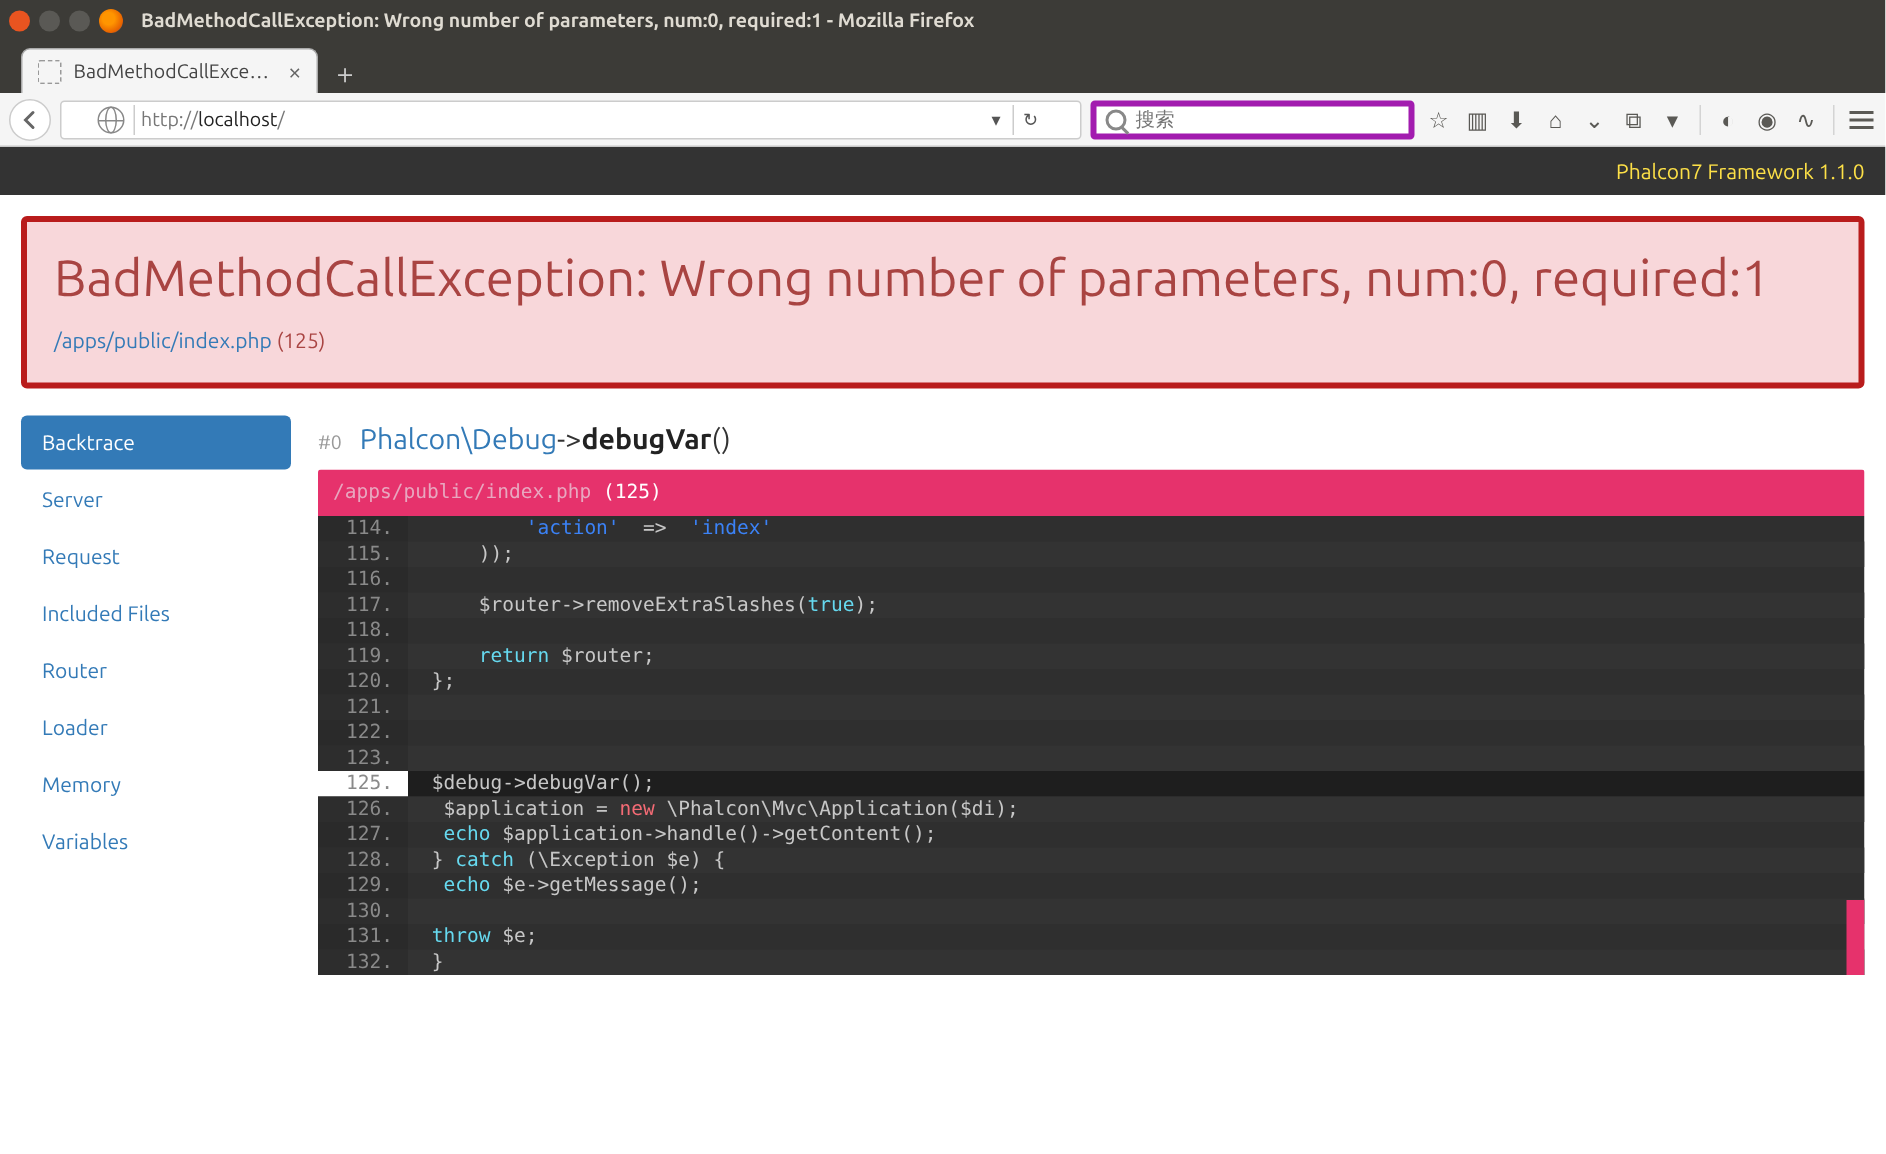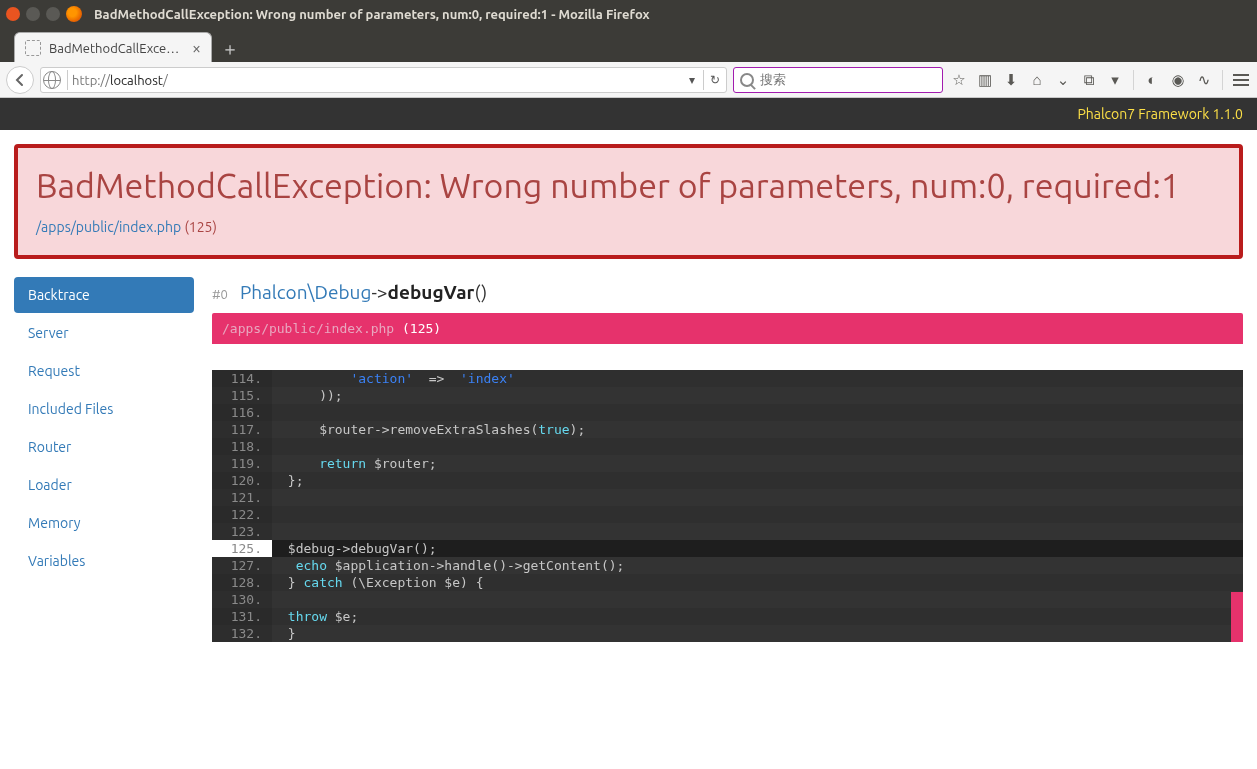--- a/index.html
+++ b/index.html
@@ -22,25 +22,25 @@
   .tab-close { font-size: 16px; color: #666; margin-left: 6px; cursor: pointer; }
   .tab-new { width: 28px; height: 26px; display: flex; align-items: center; justify-content: center; color: #ccc; font-size: 18px; cursor: pointer; border-radius: 4px; }
   
   
   .toolbar { background: #f5f5f5; border-bottom: 1px solid #c8c8c8; height: 36px; display: flex; align-items: center; padding: 0 6px; gap: 6px; }
   .nav-back { width: 28px; height: 28px; border: 1px solid #ccc; border-radius: 50%; display: flex; align-items: center; justify-content: center; color: #666; background:#fff; }
   .globe-icon { width: 18px; height: 18px; border: 1px solid #888; border-radius: 50%; display: inline-flex; align-items: center; justify-content: center; font-size: 10px; color:#888; margin: 0 6px 0 2px; position:relative; }
   .globe-icon::before{content:"";position:absolute;width:100%;height:1px;background:#888;top:50%;}
   .globe-icon::after{content:"";position:absolute;height:100%;width:6px;border:1px solid #888;border-radius:50%;left:50%;transform:translateX(-50%);}
   .addr-separator{width:1px;height:20px;background:#ccc;}
-  .urlbox { flex: 1; display: flex; align-items: center; border: 1px solid #ccc; border-radius: 3px; background: #fff; height: 26px; padding: 0 0; min-width: 320px; }
+  .urlbox { flex: 1; display: flex; align-items: center; border: 1px solid #ccc; border-radius: 3px; background: #fff; height: 26px; padding: 0 22px; min-width: 320px; }
   .urltext { flex: 1; border: none; outline: none; font-size: 13px; color: #777; padding:0 4px; }
   .urltext .host { color: #222; }
   .url-action { width: 22px; text-align: center; color: #555; font-size: 12px; cursor: pointer; }
-  .searchbox { display: flex; align-items: center; border: 1px solid #a21caf; border-radius: 3px; background: #fff; height: 26px; padding: 0 6px; min-width: 190px; }
+  .searchbox { display: flex; align-items: center; border: 4px solid #a21caf; border-radius: 3px; background: #fff; height: 26px; padding: 0 6px; min-width: 190px; }
   .searchbox input { border: none; outline: none; font-size: 13px; flex: 1; }
   .search-icon { width: 14px; height: 14px; border: 2px solid #888; border-radius: 50%; position: relative; margin-right: 6px; flex-shrink:0; }
   .search-icon::after { content:""; position:absolute; width:6px; height:2px; background:#888; bottom:-3px; right:-4px; transform: rotate(45deg); }
   .tb-icon { width: 20px; height: 20px; display: flex; align-items: center; justify-content: center; color: #5a5955; font-size: 15px; cursor: pointer; }
   .tb-sep { width:1px; height:20px; background:#d4d4d4; margin:0 2px; }
   .menu-burger { display:flex; flex-direction:column; gap:3px; }
   .menu-burger span{display:block;width:16px;height:2px;background:#5a5955;}
   
   
   .page { background:#fff; }
@@ -61,21 +61,21 @@
   .trace-item { }
   .trace-header { display:flex; align-items:baseline; gap:12px; padding:4px 0 10px 0; }
   .trace-num { color:#999; font-size:13px; }
   .trace-call { font-size:19px; }
   .trace-call .ns { color:#337ab7; }
   .trace-call .method { color:#222; font-weight:bold; }
   
   .code-block { border-radius:2px 2px 0 0; overflow:hidden; font-family: "Consolas","DejaVu Sans Mono",Menlo,monospace; font-size:13px; }
   .code-file { background:#e6326c; color:#e8a7bf; padding:8px 10px; }
   .code-file .line { color:#fff; }
-  .code-body { background:#2f2f2f;margin-top:26px; }
+  .code-body { background:#2f2f2f; }
   .code-row { display:flex; }
   .code-row .ln { width:60px; text-align:right; padding:1px 10px 1px 0; color:#8a8a8a; background:#2a2a2a; user-select:none; }
   .code-row .cc { flex:1; padding:1px 8px; white-space:pre; color:#c7c7c7; }
   .code-row:nth-child(even) .cc { background:#333333; }
   .code-row:nth-child(even) .ln { background:#2d2d2d; }
   .code-row.hl .cc { background:#1e1e1e; }
   .code-row.hl .ln { background:#ffffff; }
   .tok-str { color:#3b82f6; }
   .tok-kw  { color:#66d9ef; }
   .tok-kw2 { color:#f46b75; }
@@ -218,26 +218,34 @@
                 </div>
                 <div class="code-row">
                   <div class="ln">123.</div>
                   <div class="cc"></div>
                 </div>
                 <div class="code-row hl">
                   <div class="ln">125.</div>
                   <div class="cc"> $debug-&gt;debugVar();</div>
                 </div>
                 <div class="code-row">
+                  <div class="ln">126.</div>
+                  <div class="cc">  $application = <span class="tok-kw2">new</span> \Phalcon\Mvc\Application($di);</div>
+                </div>
+                <div class="code-row">
                   <div class="ln">127.</div>
                   <div class="cc">  <span class="tok-kw">echo</span> $application-&gt;handle()-&gt;getContent();</div>
                 </div>
                 <div class="code-row">
                   <div class="ln">128.</div>
                   <div class="cc"> } <span class="tok-kw">catch</span> (\Exception $e) {</div>
+                </div>
+                <div class="code-row">
+                  <div class="ln">129.</div>
+                  <div class="cc">  <span class="tok-kw">echo</span> $e-&gt;getMessage();</div>
                 </div>
                 <div class="code-row">
                   <div class="ln">130.</div>
                   <div class="cc"></div>
                 </div>
                 <div class="code-row">
                   <div class="ln">131.</div>
                   <div class="cc"> <span class="tok-kw">throw</span> $e;</div>
                 </div>
                 <div class="code-row">

